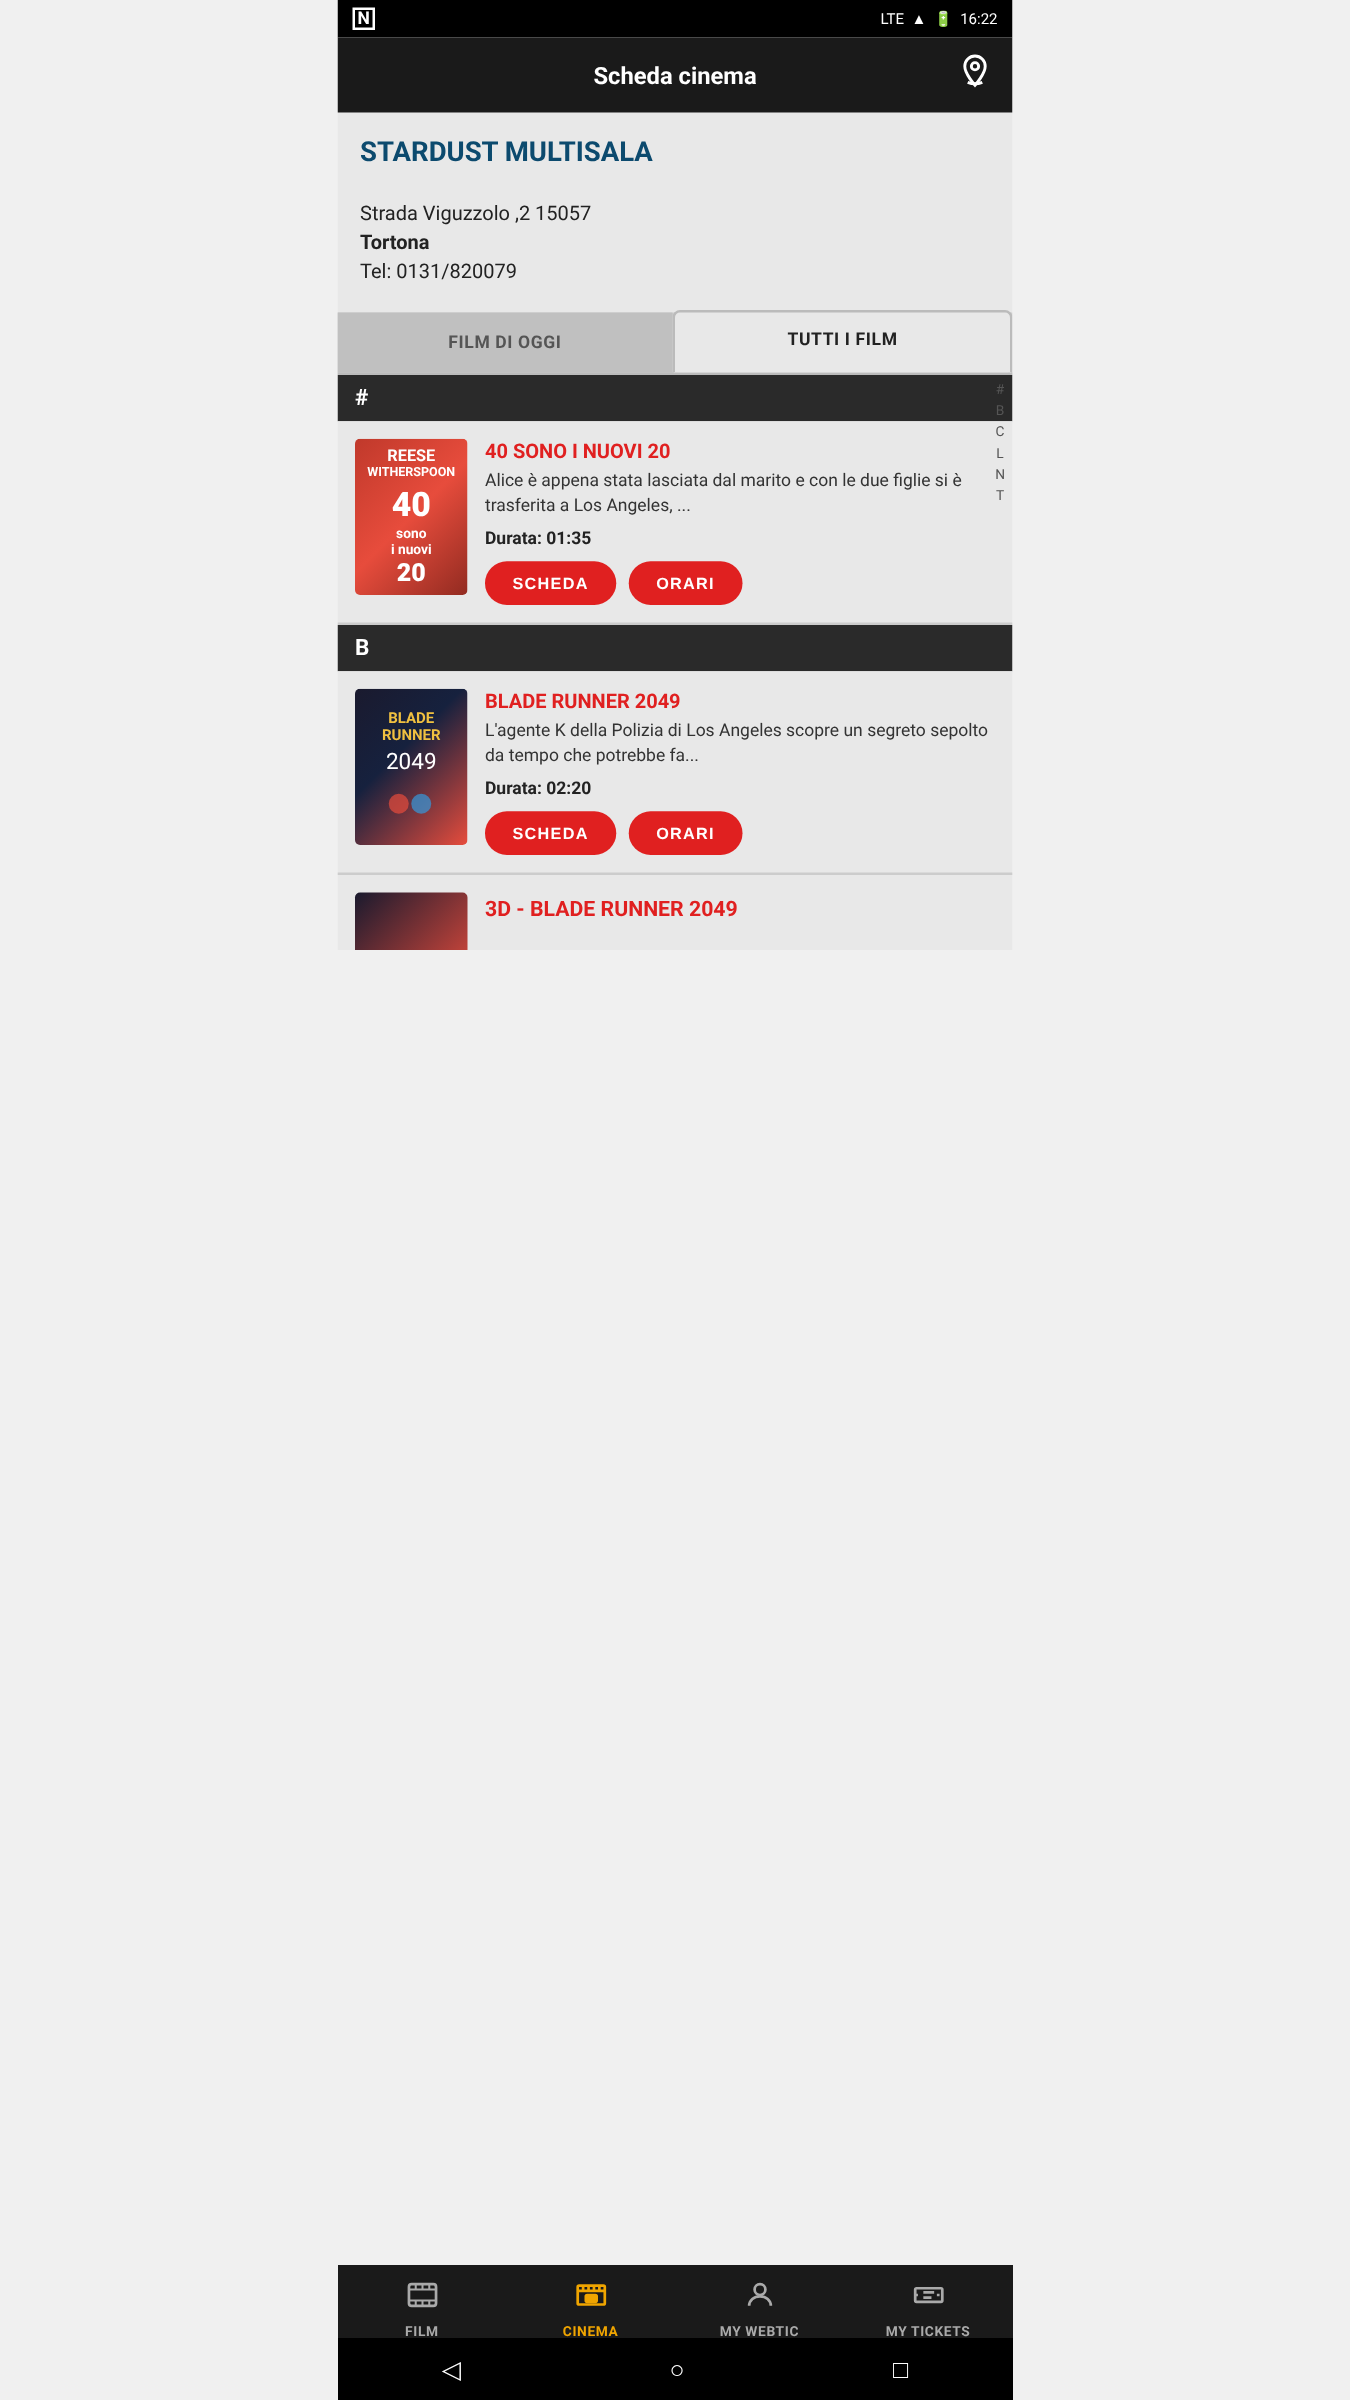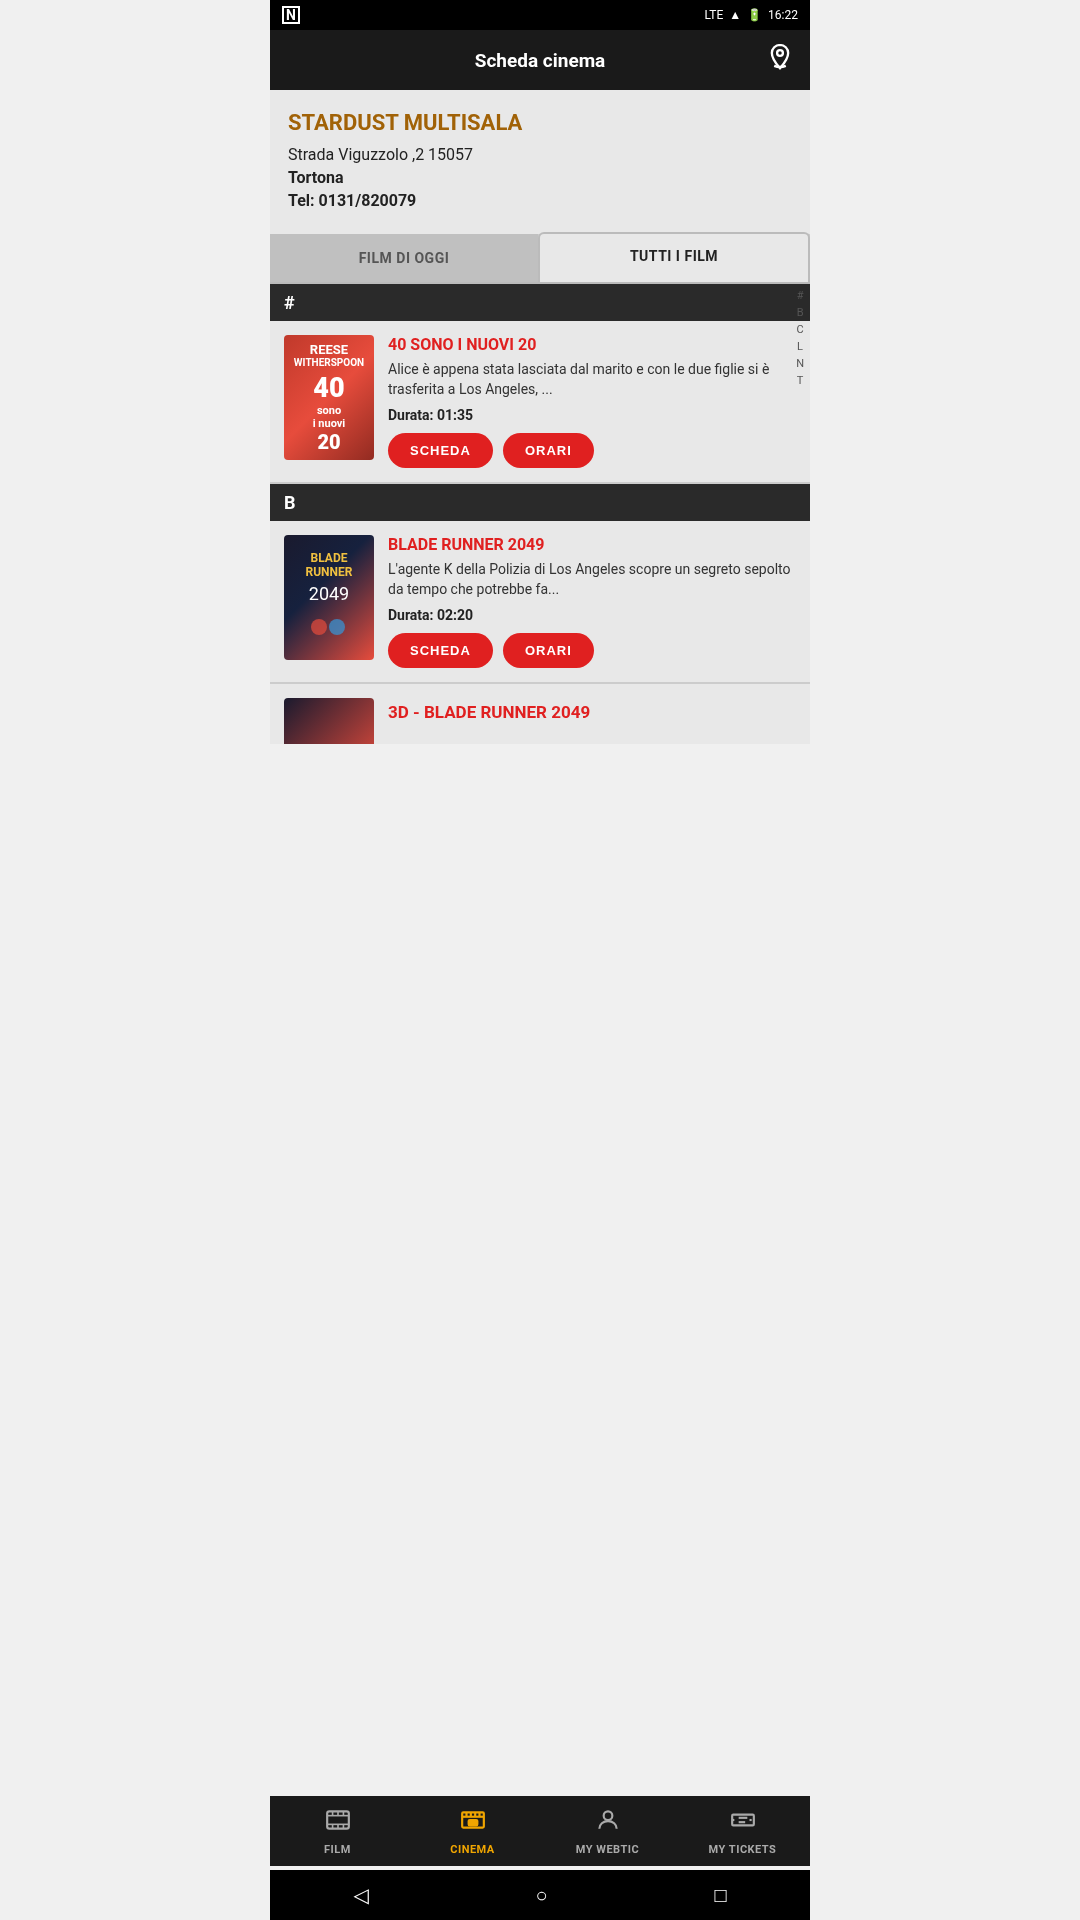--- a/index.html
+++ b/index.html
@@ -69,42 +69,42 @@
       color: #fff;
       font-size: 28px;
     }
 
     
     .cinema-info {
       background: #e8e8e8;
       padding: 20px 18px 24px 18px;
     }
     .cinema-name {
-      color: #a16207;
+      color: #0c4a6e;
       font-size: 22px;
       font-weight: bold;
-      margin-bottom: 10px;
+      margin-bottom: 26px;
     }
     .cinema-address {
       font-size: 16px;
       color: #222;
       margin-bottom: 4px;
     }
     .cinema-city {
       font-size: 16px;
       font-weight: bold;
       color: #222;
       margin-bottom: 4px;
     }
     .cinema-tel {
       font-size: 16px;
       color: #222;
     }
     .cinema-tel span {
-      font-weight: bold;
+      font-weight: normal;
     }
 
     
     .tabs {
       display: flex;
       background: #ccc;
       border-bottom: 2px solid #bbb;
     }
     .tab {
       flex: 1;
@@ -263,21 +263,21 @@
     .movie-title-partial {
       color: #e02020;
       font-size: 17px;
       font-weight: bold;
       padding-top: 4px;
     }
 
     
     .bottom-nav {
       position: fixed;
-      bottom: 54px;
+      bottom: 38px;
       left: 50%;
       transform: translateX(-50%);
       width: 540px;
       background: #1a1a1a;
       display: flex;
       height: 70px;
     }
     .nav-item {
       flex: 1;
       display: flex;

